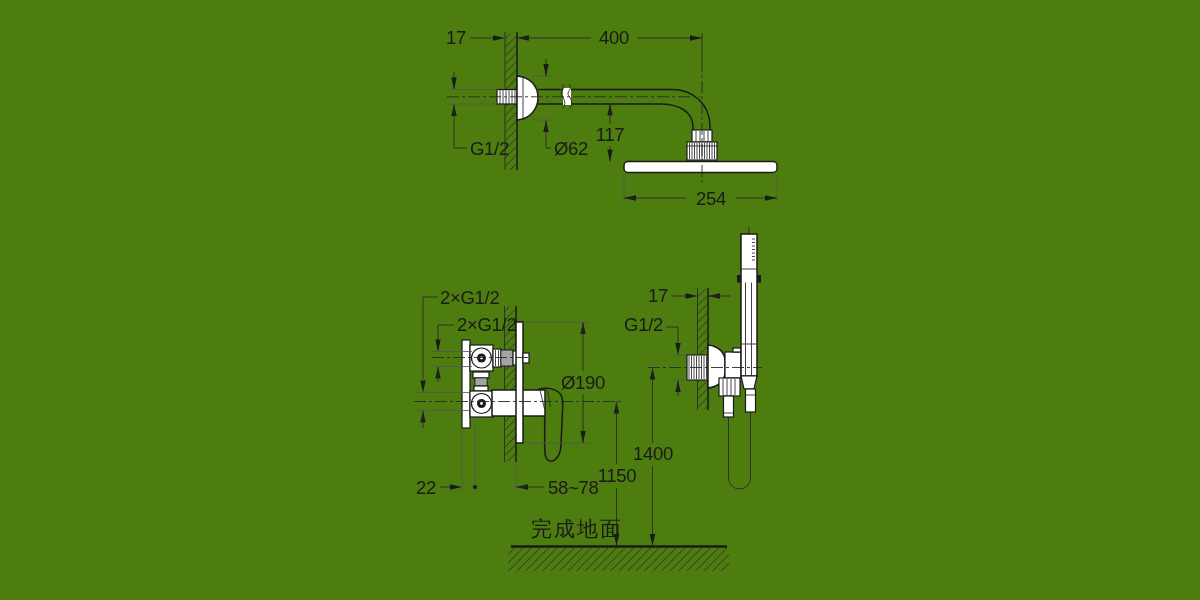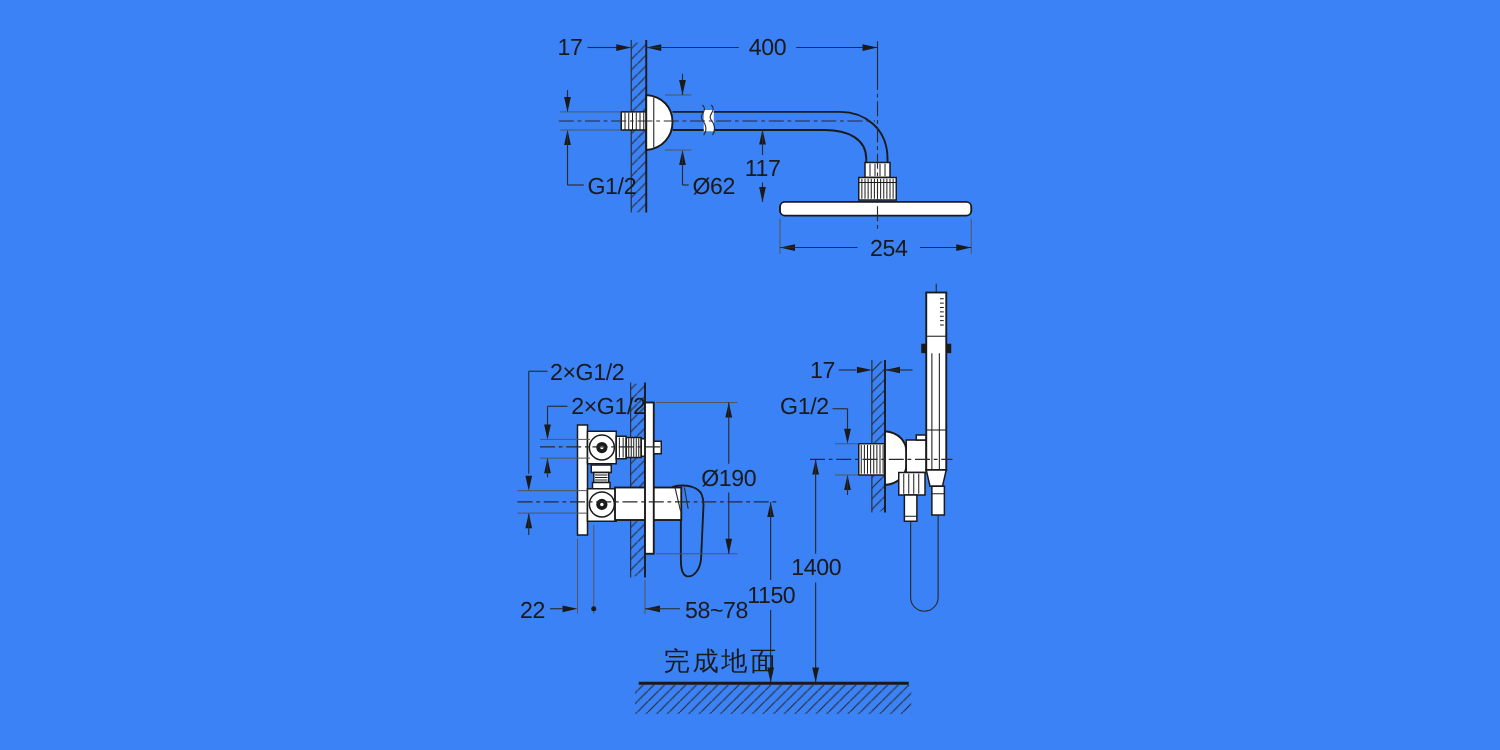--- a/index.html
+++ b/index.html
@@ -1,16 +1,16 @@
 <!DOCTYPE html>
 <html><head>
 <meta charset="utf-8">
 <style>
   html,body{margin:0;padding:0;background:#ffffff;}
-  .page{position:relative;width:1200px;height:600px;background:#3b82f6;overflow:hidden;}
+  .page{position:relative;width:1200px;height:600px;background:#4d7c0f;overflow:hidden;}
   svg{position:absolute;left:0;top:0;}
   text{font-family:"Liberation Sans","DejaVu Sans",sans-serif;fill:#1a1a1a;}
   .dim{font-size:18.5px;letter-spacing:-0.3px;}
   .cjk{font-size:21px;letter-spacing:2px;font-family:"DejaVu Sans","Liberation Sans",sans-serif;}
   .ln{stroke:#1a1a1a;stroke-width:1.5;fill:none;}
   .thin{stroke:#2a2a2a;stroke-width:0.9;fill:none;}
   .ext{stroke:#555;stroke-width:0.8;fill:none;}
   .cl{stroke:#2a2a2a;stroke-width:0.9;fill:none;stroke-dasharray:12 3 3 3;}
   .wh{fill:#ffffff;stroke:#1a1a1a;stroke-width:1.5;}
   .wh2{fill:#ffffff;stroke:#1a1a1a;stroke-width:1.2;}

